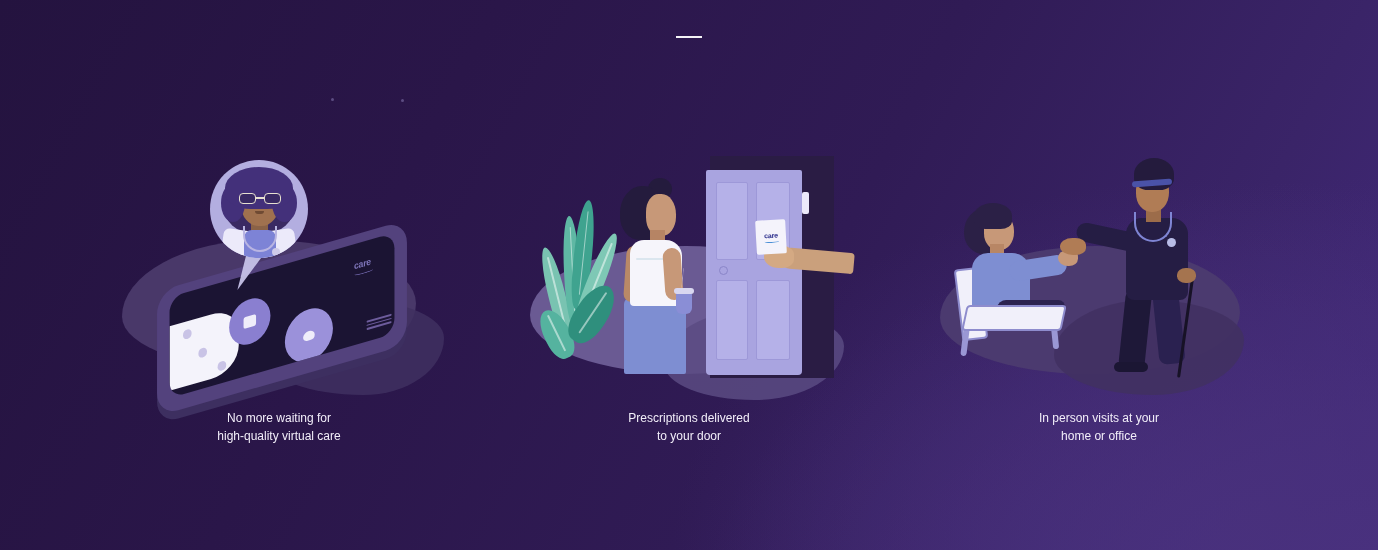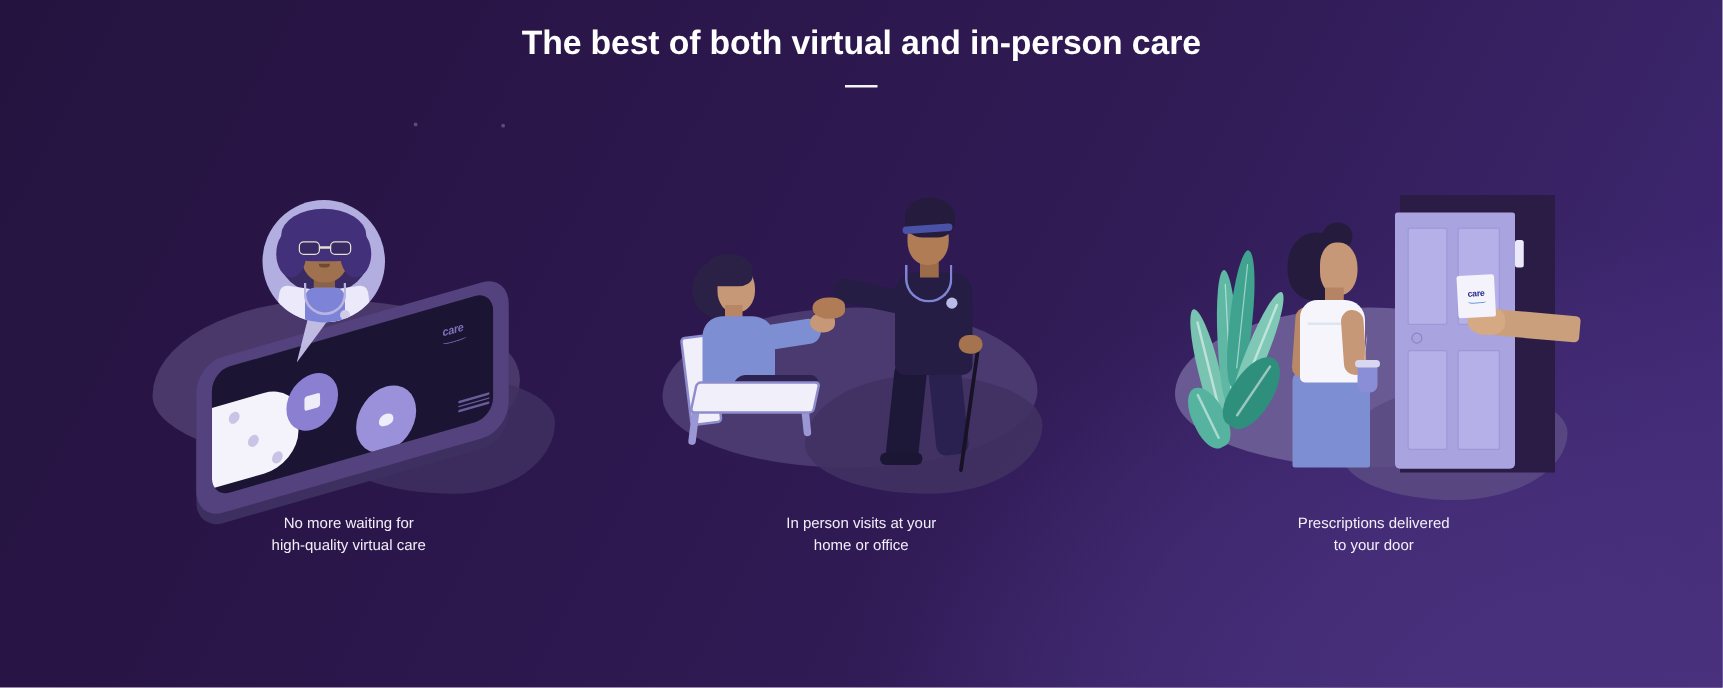--- a/index.html
+++ b/index.html
@@ -401,21 +401,20 @@
     position:absolute; left:158px; top:118px; width:2px; height:20px;
     border-left:1.6px solid rgba(220,215,245,.55);
     border-radius:40%;
     transform:rotate(6deg);
   }
 </style>
 </head>
 <body>
 
 <div class="hero-header">
-  <h1 class="hero-title">The best of both virtual and in-person care</h1>
   <div class="hero-divider"></div>
 </div>
 
 <span class="deco-dot d1"></span>
 <span class="deco-dot d2"></span>
 
 <div class="features">
 
   <div class="feature-col">
     <div class="feature-art">
@@ -467,58 +466,20 @@
         <span class="av-stetho"></span>
         <span class="av-stetho-bell"></span>
       </div>
     </div>
     <div class="feature-caption">No more waiting for
 high-quality virtual care</div>
   </div>
 
   <div class="feature-col">
     <div class="feature-art">
-      <div class="blob a2-blob"></div>
-      <div class="blob a2-blob2"></div>
-
-      <span class="a2-chair-back"></span>
-      <span class="a2-chair-legA"></span>
-      <span class="a2-chair-legB"></span>
-
-      <span class="a2-p-hair"></span>
-      <span class="a2-p-face"></span>
-      <span class="a2-p-hairtop"></span>
-      <span class="a2-p-neck"></span>
-      <span class="a2-p-body"></span>
-      <span class="a2-p-arm"></span>
-      <span class="a2-p-hand"></span>
-      <span class="a2-p-lap"></span>
-      <span class="a2-chair-seat"></span>
-
-      <span class="a2-n-arm"></span>
-      <span class="a2-n-hand"></span>
-      <span class="a2-n-legA"></span>
-      <span class="a2-n-legB"></span>
-      <span class="a2-n-shoe"></span>
-      <span class="a2-n-body"></span>
-      <span class="a2-n-neck"></span>
-      <span class="a2-n-face"></span>
-      <span class="a2-n-hair"></span>
-      <span class="a2-n-band"></span>
-      <span class="a2-n-stetho"></span>
-      <span class="a2-n-stetho-bell"></span>
-      <span class="a2-bag-handle"></span>
-      <span class="a2-bag-hand"></span>
-    </div>
-    <div class="feature-caption">In person visits at your
-home or office</div>
-  </div>
-
-  <div class="feature-col">
-    <div class="feature-art">
       <div class="blob a3-blob blob-b"></div>
       <div class="blob a3-blob2"></div>
 
       <div class="a3-plant">
         <span class="a3-leaf l3">
             <i class="a3-leaf-vein"></i>
           </span>
         <span class="a3-leaf l6">
             <i class="a3-leaf-vein"></i>
           </span>
@@ -564,13 +525,51 @@
       <span class="a3-hand"></span>
       <div class="a3-pkg">
         <span class="a3-pkg-logo">care</span>
         <span class="a3-pkg-swoosh"></span>
       </div>
     </div>
     <div class="feature-caption">Prescriptions delivered
 to your door</div>
   </div>
 
+  <div class="feature-col">
+    <div class="feature-art">
+      <div class="blob a2-blob"></div>
+      <div class="blob a2-blob2"></div>
+
+      <span class="a2-chair-back"></span>
+      <span class="a2-chair-legA"></span>
+      <span class="a2-chair-legB"></span>
+
+      <span class="a2-p-hair"></span>
+      <span class="a2-p-face"></span>
+      <span class="a2-p-hairtop"></span>
+      <span class="a2-p-neck"></span>
+      <span class="a2-p-body"></span>
+      <span class="a2-p-arm"></span>
+      <span class="a2-p-hand"></span>
+      <span class="a2-p-lap"></span>
+      <span class="a2-chair-seat"></span>
+
+      <span class="a2-n-arm"></span>
+      <span class="a2-n-hand"></span>
+      <span class="a2-n-legA"></span>
+      <span class="a2-n-legB"></span>
+      <span class="a2-n-shoe"></span>
+      <span class="a2-n-body"></span>
+      <span class="a2-n-neck"></span>
+      <span class="a2-n-face"></span>
+      <span class="a2-n-hair"></span>
+      <span class="a2-n-band"></span>
+      <span class="a2-n-stetho"></span>
+      <span class="a2-n-stetho-bell"></span>
+      <span class="a2-bag-handle"></span>
+      <span class="a2-bag-hand"></span>
+    </div>
+    <div class="feature-caption">In person visits at your
+home or office</div>
+  </div>
+
 </div>
 
 </body></html>

